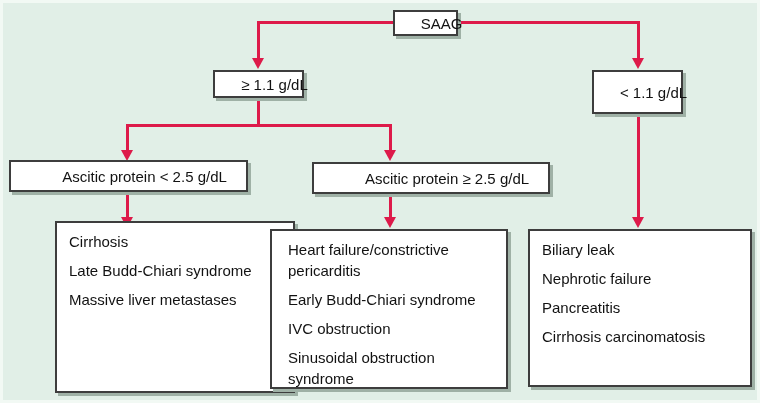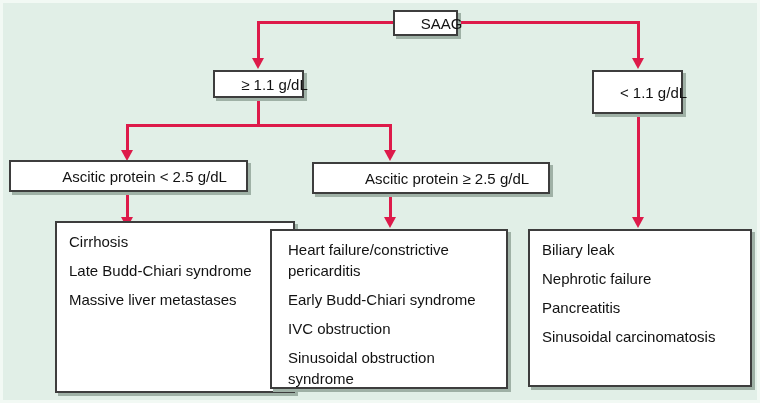--- a/index.html
+++ b/index.html
@@ -120,16 +120,16 @@
     <div class="list-item">Heart failure/constrictive pericarditis</div>
     <div class="list-item">Early Budd-Chiari syndrome</div>
     <div class="list-item">IVC obstruction</div>
     <div class="list-item">Sinusoidal obstruction syndrome</div>
   </div>
 
   <div class="list-box" style="left:528px; top:229px; width:224px; height:158px;">
     <div class="list-item">Biliary leak</div>
     <div class="list-item">Nephrotic failure</div>
     <div class="list-item">Pancreatitis</div>
-    <div class="list-item">Sinusoidal carcinomatosis</div>
+    <div class="list-item">Cirrhosis carcinomatosis</div>
   </div>
 
 </div>
 
 </body></html>

